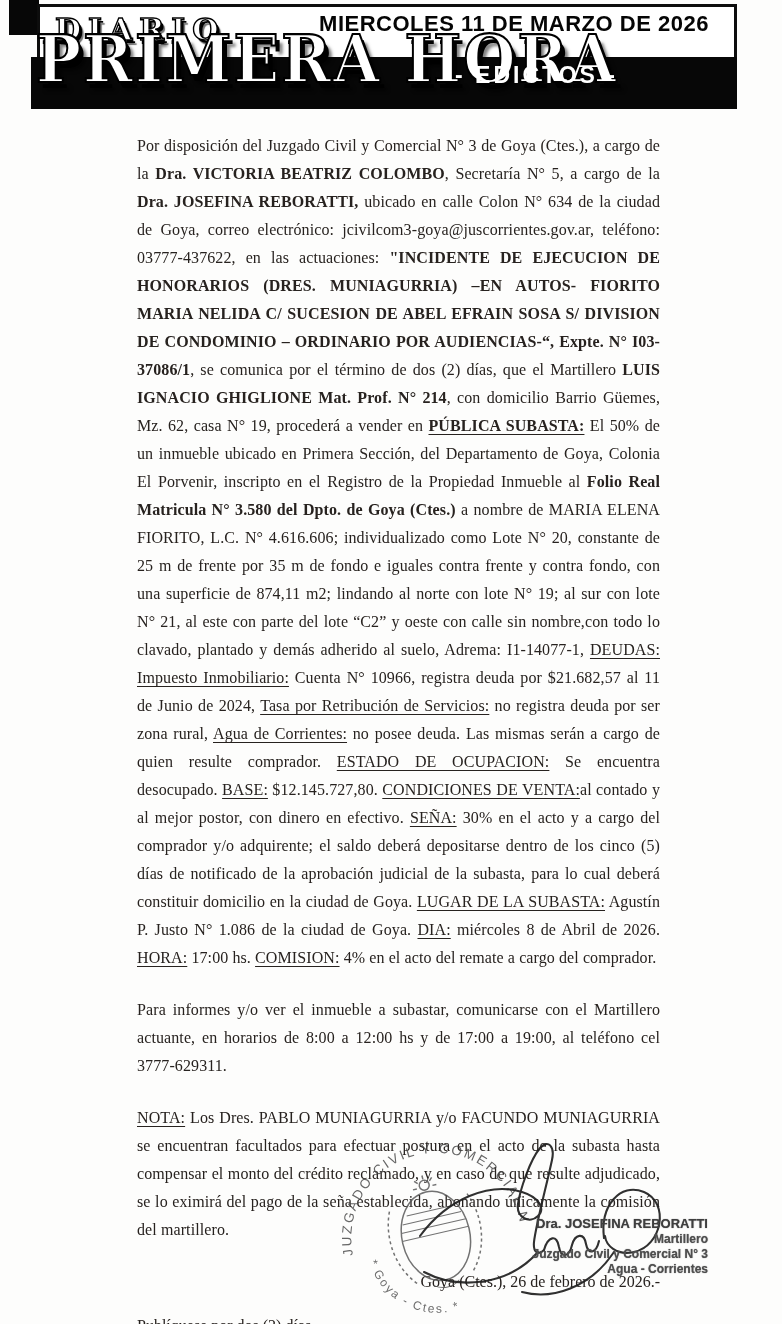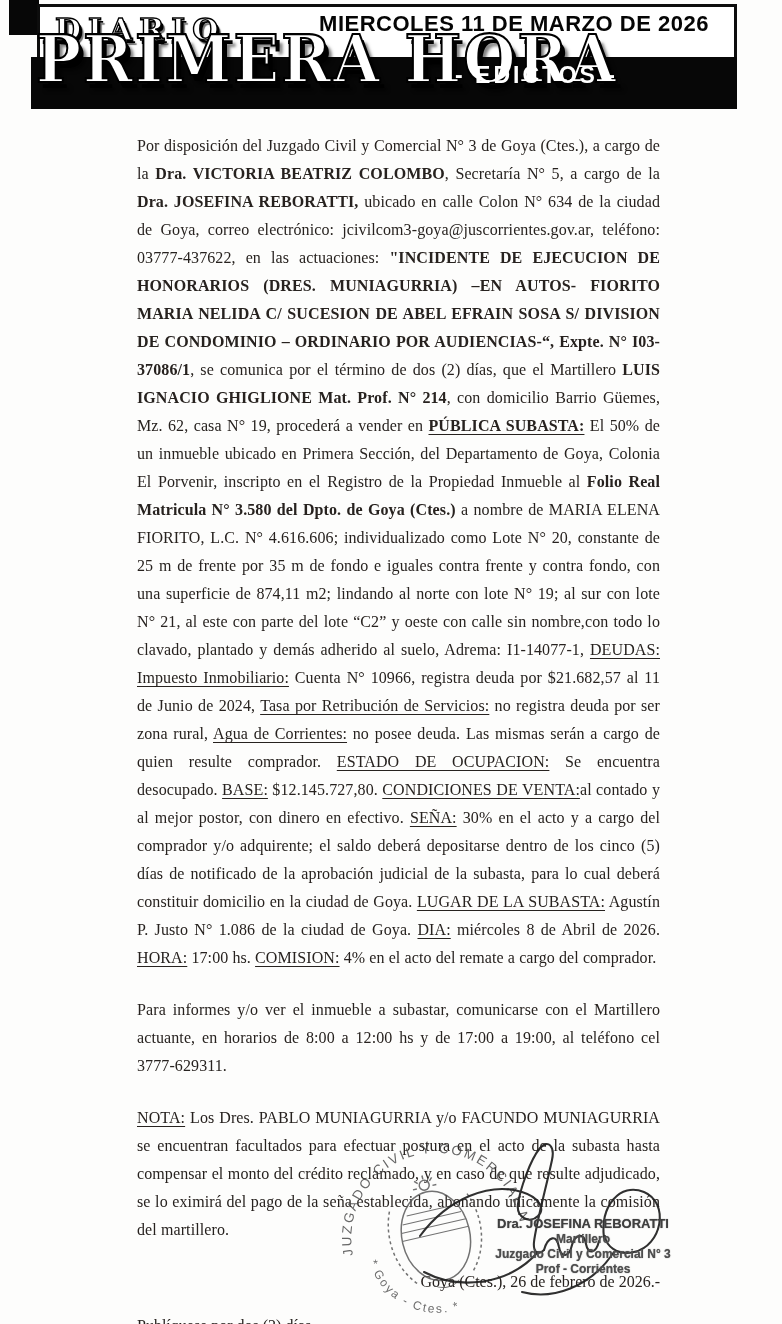--- a/index.html
+++ b/index.html
@@ -45,21 +45,21 @@
   }
   .para .b{font-weight:bold;}
   .para .u{text-decoration:underline;text-underline-offset:3px;text-decoration-thickness:1.4px;}
   .dateline{margin:22px 0 0 0;font-size:16px;line-height:28px;text-align:right;}
   .publish{margin:16px 0 0 0;font-size:16px;line-height:28px;text-align:left;}
 
   
   .stamp-svg{position:absolute;left:330px;top:1134px;opacity:.82;}
   .sig-svg{position:absolute;left:418px;top:1140px;}
   .sig-block{
-    position:absolute;left:458px;top:1216px;width:250px;text-align:center;
+    position:absolute;left:458px;top:1216px;width:250px;text-align:right;
     font-family:"Liberation Sans",sans-serif;color:#4e4e4e;
     text-shadow:0 0 1px rgba(90,90,90,.9);
   }
   .sig-name{font-weight:bold;font-size:13px;line-height:16px;color:#3f3f3f;}
   .sig-line{font-weight:bold;font-size:12px;line-height:15px;}
 </style>
 </head>
 <body>
 
 <div class="page">
@@ -120,16 +120,16 @@
       <path d="M 186 98 c -4 -32 16 -56 40 -46 c 26 11 18 54 -10 60 c -18 4 -28 -7 -29 -16"></path>
       <path d="M 120 112 C 90 146 40 150 6 132"></path>
       <path d="M 196 112 C 172 148 134 160 104 152"></path>
     </g>
   </svg>
 
   <div class="sig-block">
     <div class="sig-name">Dra. JOSEFINA REBORATTI</div>
     <div class="sig-line">Martillero</div>
     <div class="sig-line">Juzgado Civil y Comercial N° 3</div>
-    <div class="sig-line">Prof - Corrientes</div>
+    <div class="sig-line">Agua - Corrientes</div>
   </div>
 
 </div>
 
 </body></html>

